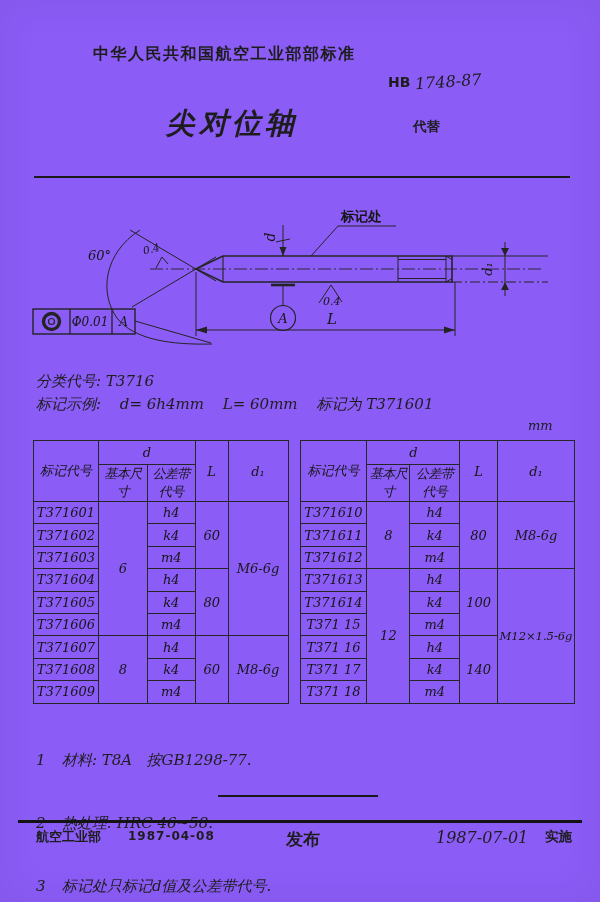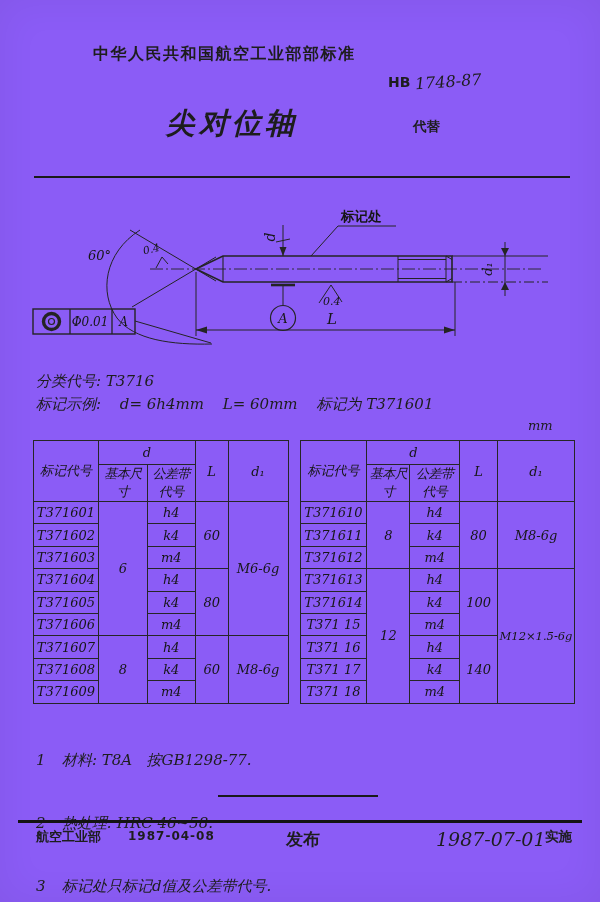--- a/index.html
+++ b/index.html
@@ -40,21 +40,21 @@
 
   .notes{left:36px;top:708px;font-size:15px;line-height:21px;white-space:pre;}
   .notes .note-row{display:flex;}
   .notes .n-num{width:26px;}
   .mid-line{left:218px;top:795px;width:160px;height:2px;background:#1a1a1a;}
   .rule-bottom{left:18px;top:820px;width:564px;height:2.5px;background:#141414;}
   .footer{left:0;top:828px;width:600px;height:22px;font-size:12.5px;}
   .f-issuer{position:absolute;left:36px;top:0;font-size:13px;}
   .f-idate{position:absolute;left:113px;top:1px;font-weight:bold;font-family:"DejaVu Sans",sans-serif;font-size:12px;letter-spacing:1px;margin-left:15px;}
   .f-publish{position:absolute;left:248px;top:0;font-size:17px;margin-left:38px;}
-  .f-edate{position:absolute;left:436px;top:0;font-size:19px;}
+  .f-edate{position:absolute;left:436px;top:0;font-size:16px;}
   .f-impl{position:absolute;left:545px;top:0;font-size:13.5px;}
   .pagenum{left:524px;top:858px;font-size:13px;margin-top:45px;}
 
   svg text{fill:#161616;}
   svg .cjk-t{font-family:"DejaVu Sans","Liberation Sans",sans-serif;font-weight:600;font-style:normal;}
   svg .it{font-family:"DejaVu Serif","Liberation Serif",serif;font-style:italic;}
 </style>
 </head>
 <body>
 

